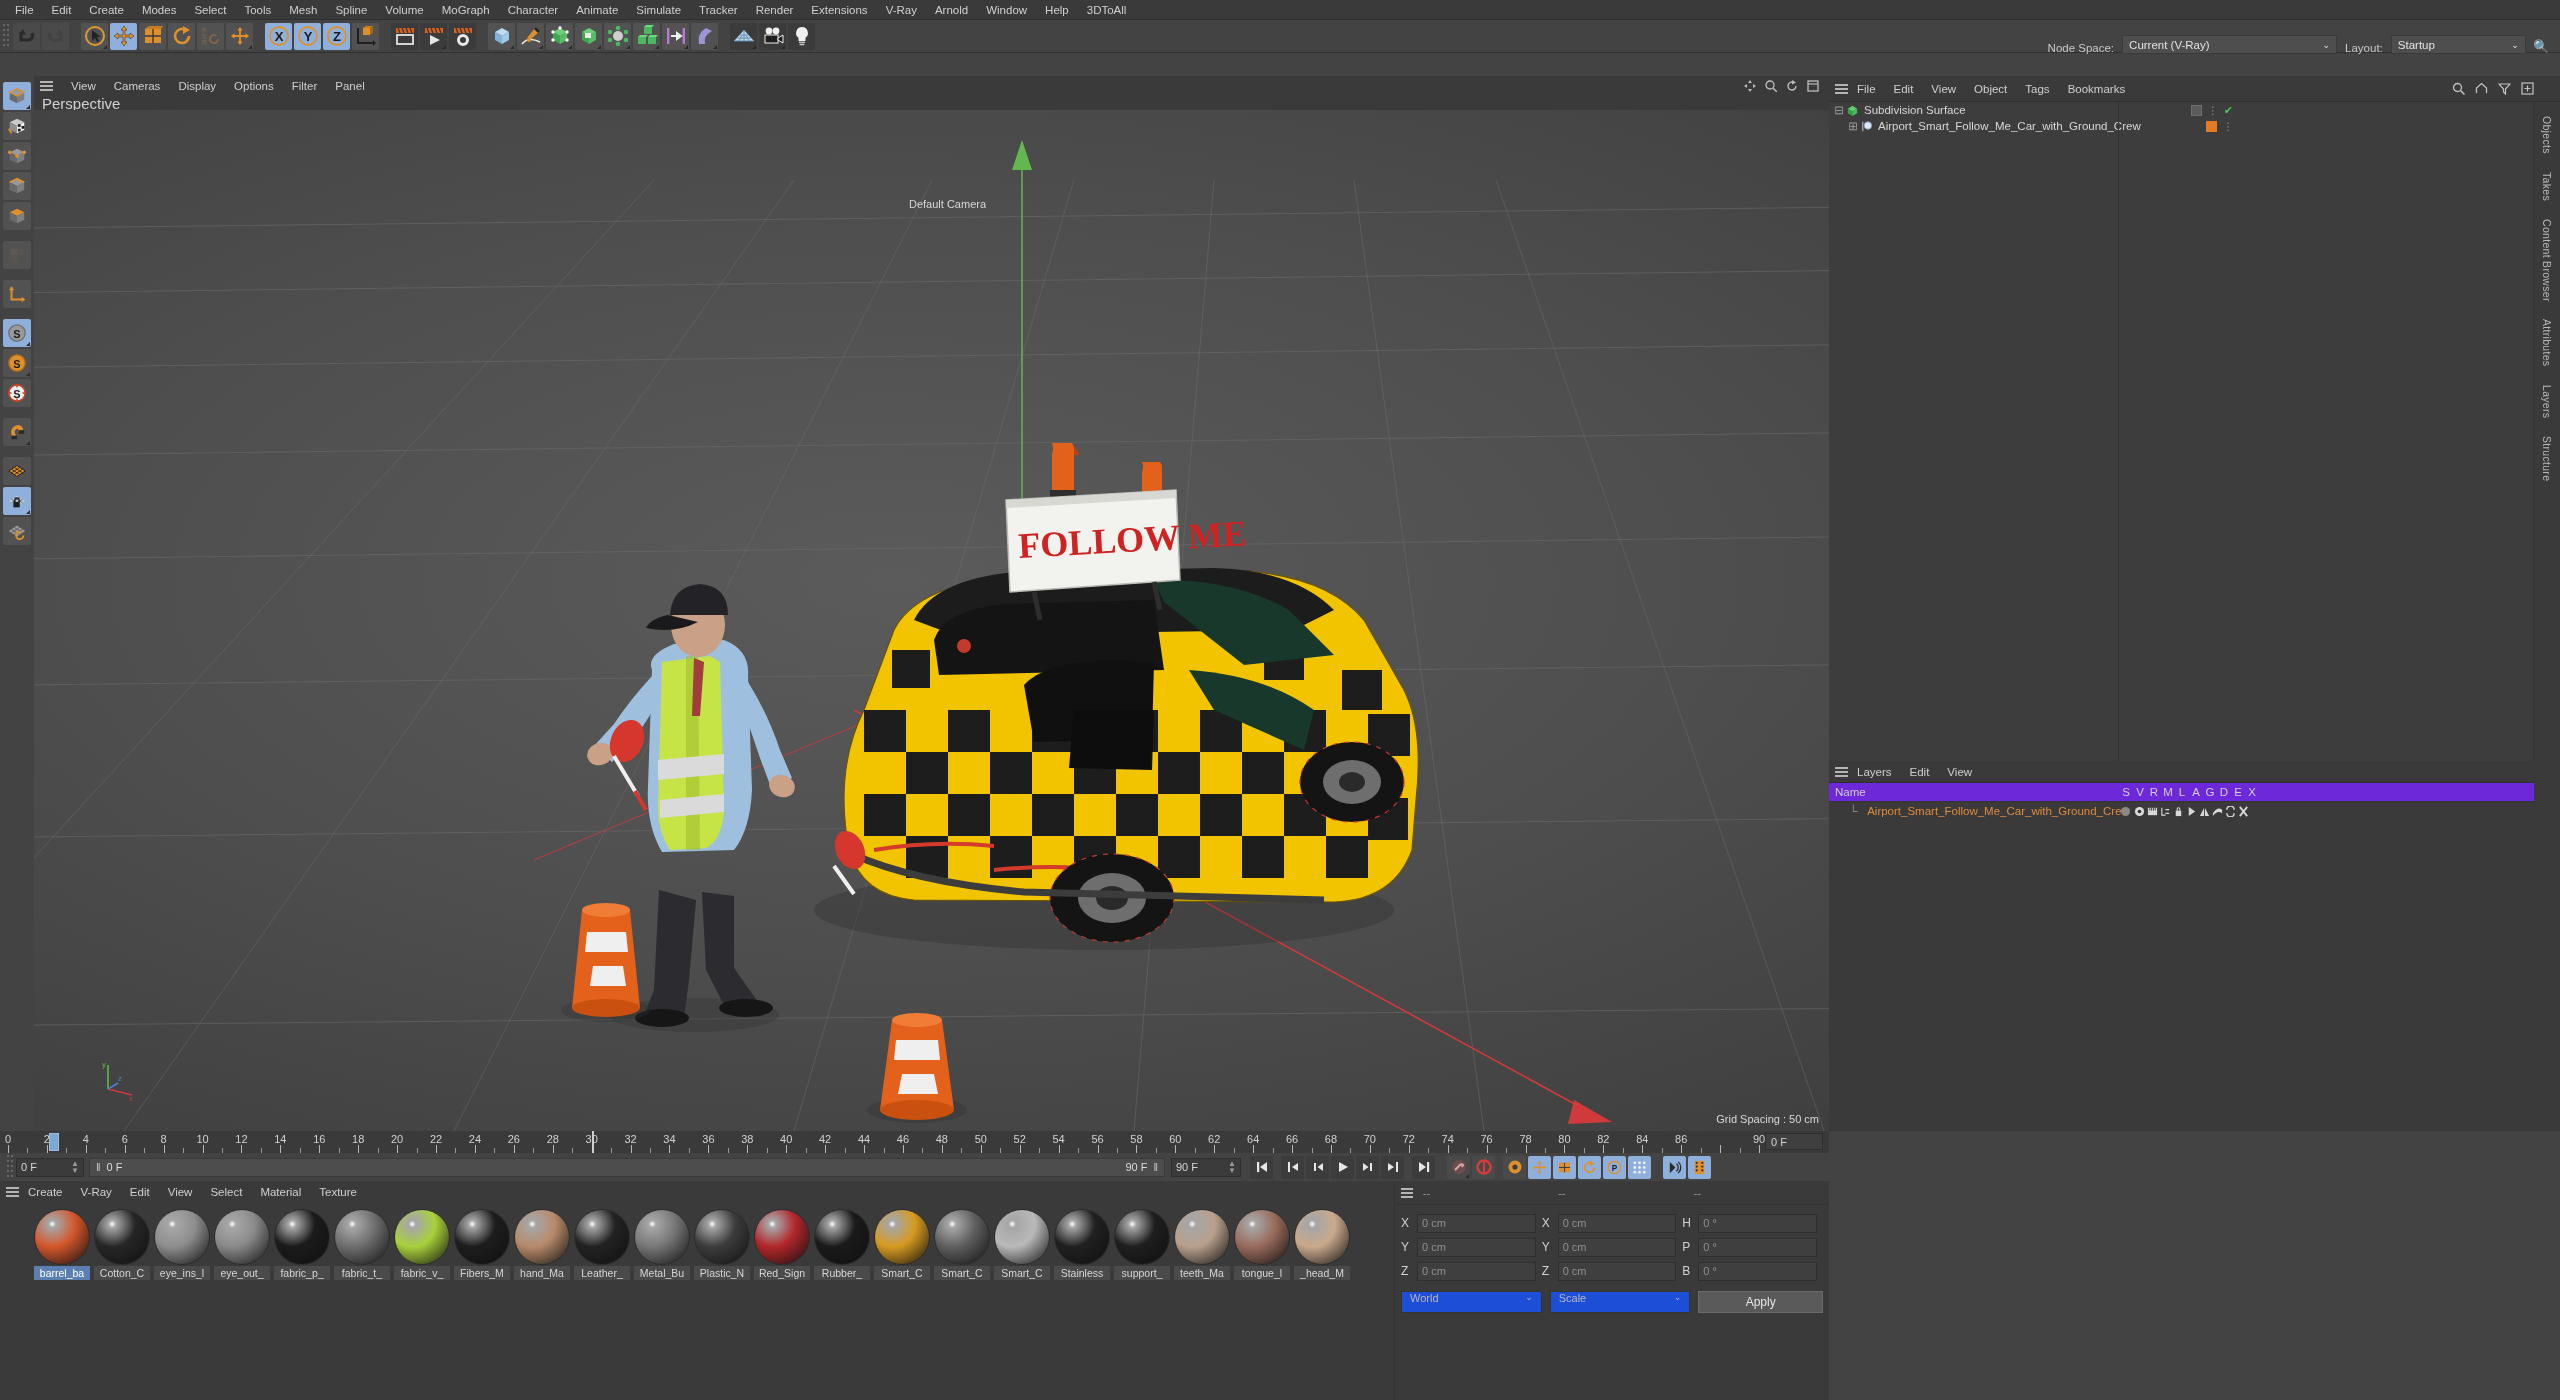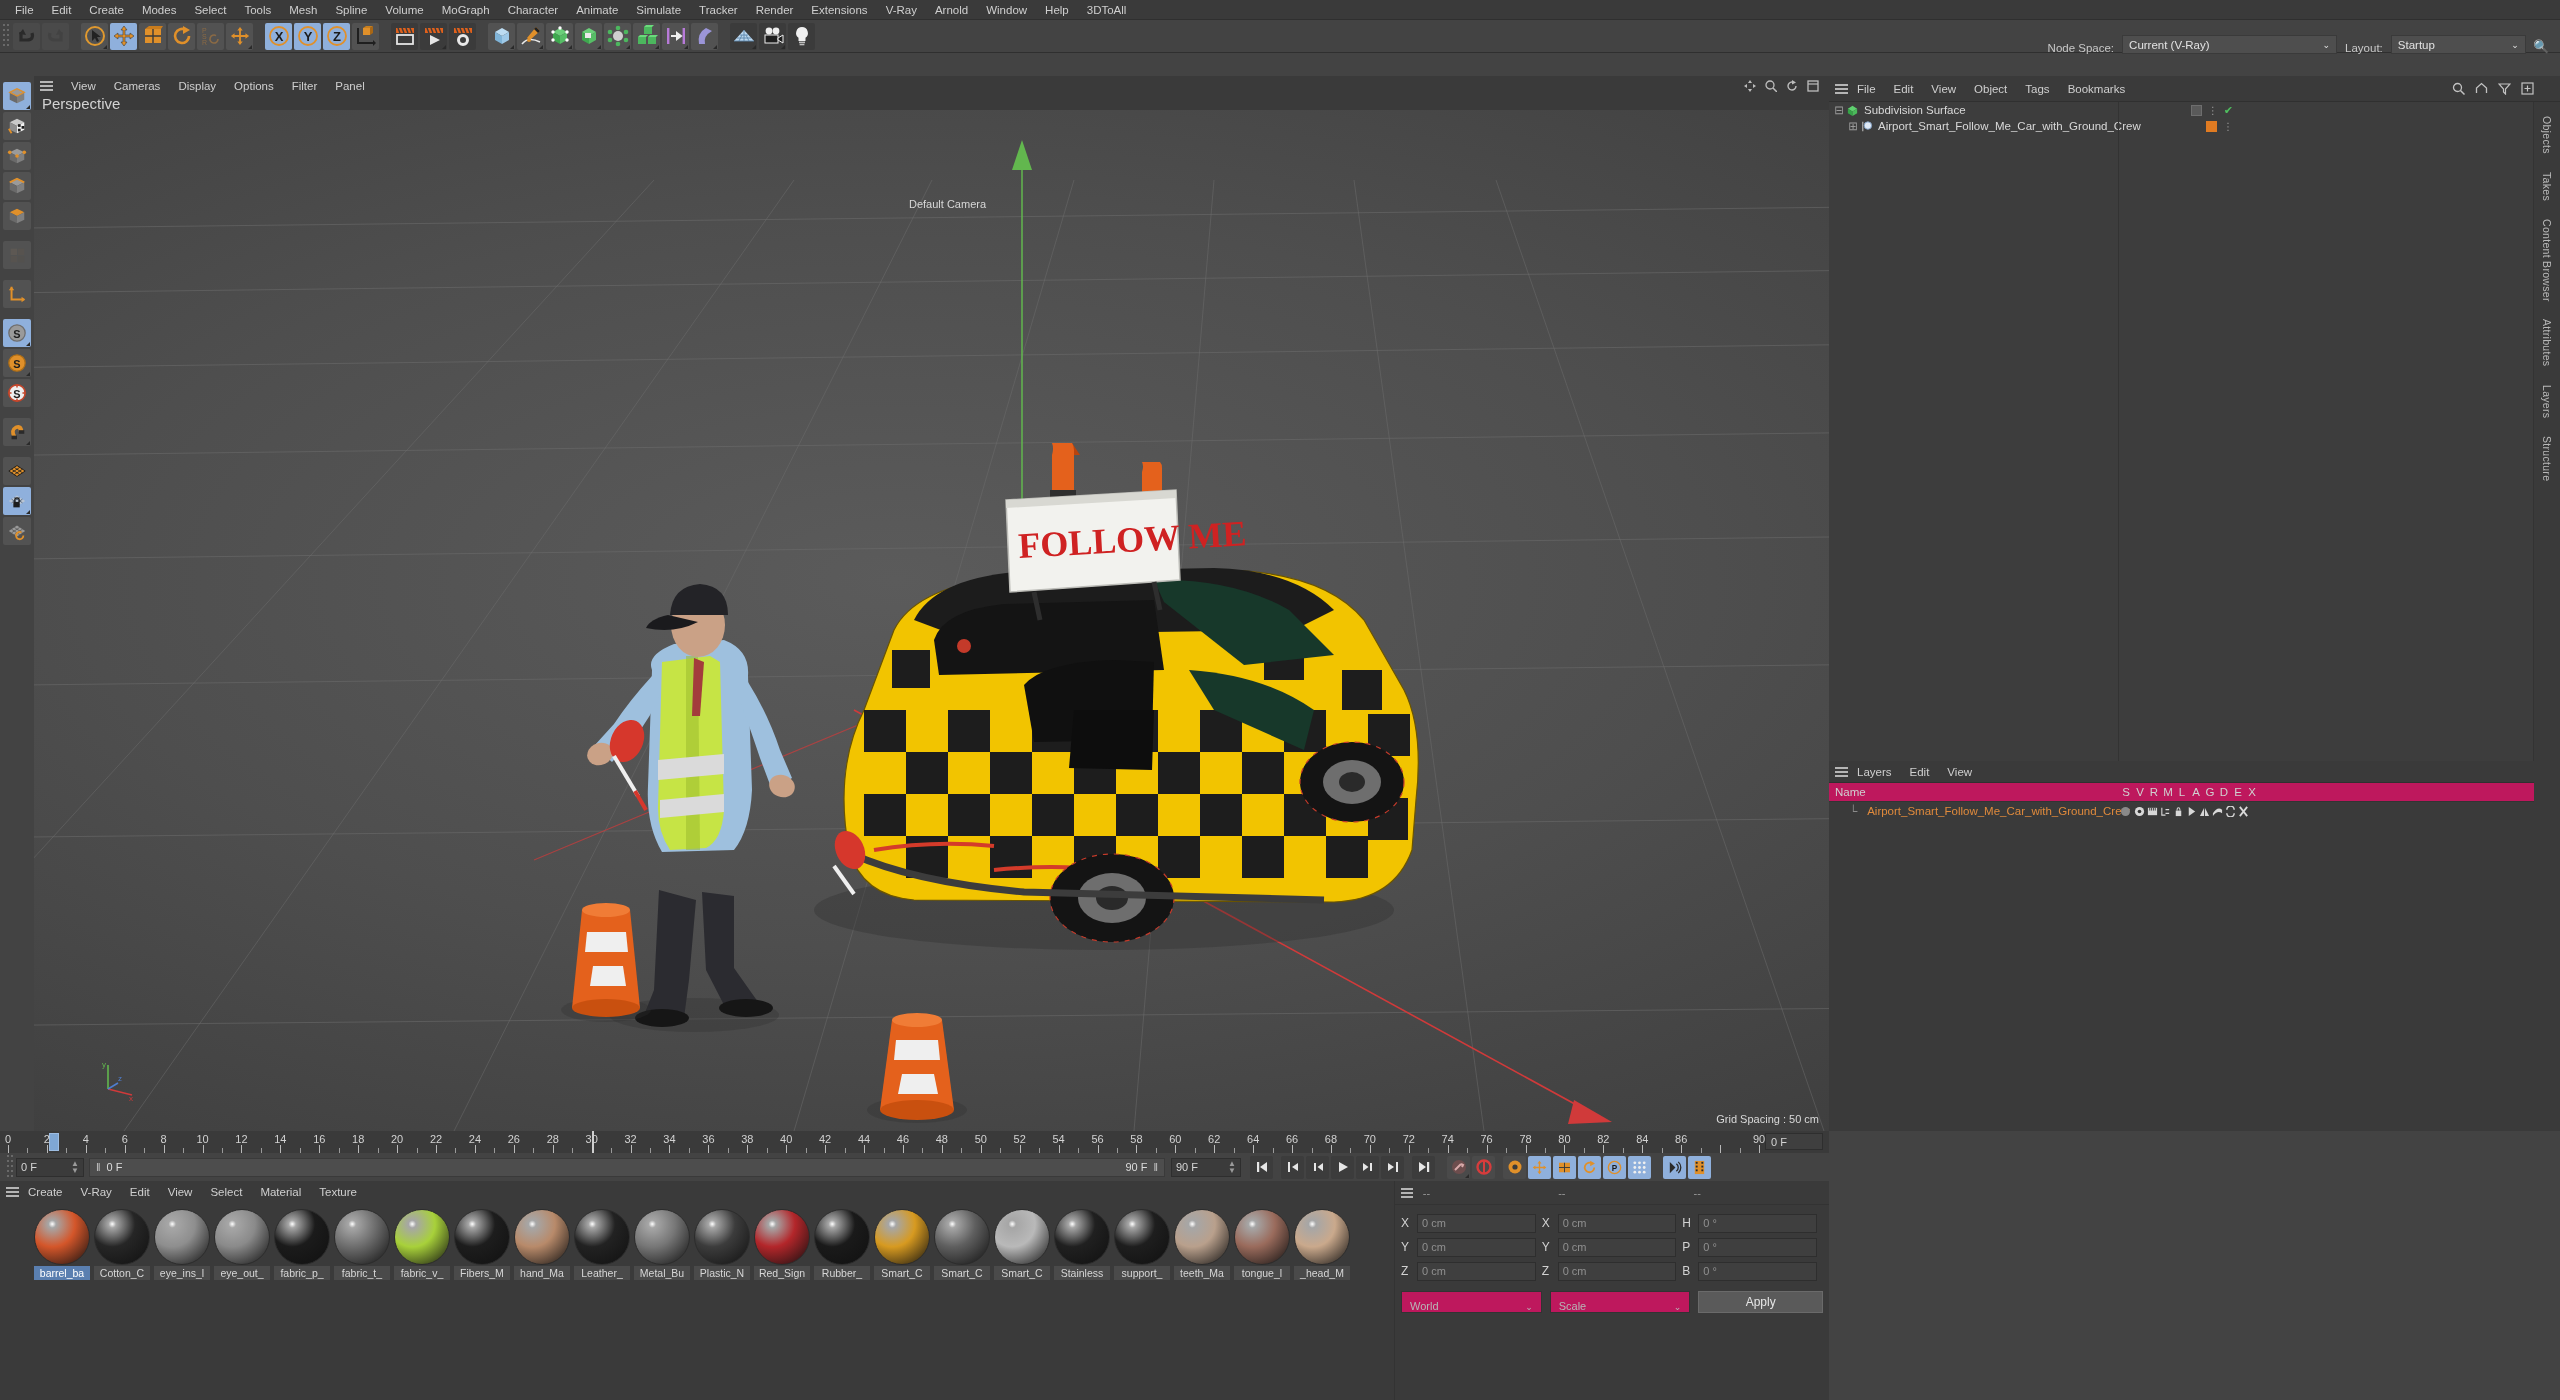--- a/index.html
+++ b/index.html
@@ -74,21 +74,21 @@
   .om-div{ position:absolute; left:0; top:26px; width:290px; height:659px; border-right:1px solid #333; pointer-events:none;}
   .sidebar-tabs{ position:absolute; right:0; top:26px; width:26px; height:659px; background:#3a3a3a;
      display:flex; flex-direction:column; align-items:center; padding-top:14px; }
   .vtab{ writing-mode:vertical-rl; font-size:10.5px; color:#b9b9b9; margin-bottom:18px; letter-spacing:.3px;}
 
   
   .lay-wrap{ position:absolute; left:0; top:685px; width:705px; height:370px; background:#3a3a3a; }
   .lay-top{ height:22px; display:flex; align-items:center; padding-left:6px; border-bottom:1px solid #303030;}
   .lay-top .mi{ font-size:11.5px; padding:0 9px; color:#cfcfcf;}
   .lay-hdr{ height:19px; display:flex; align-items:center; font-size:11.5px; color:#d0d0d0;
-      border-bottom:1px solid #333; background:#be185d;}
+      border-bottom:1px solid #333; background:#6d28d9;}
   .lay-hdr .nm{ padding-left:6px; width:290px; }
   .lay-hdr .col{ width:14px; text-align:center; }
   .lay-row{ height:18px; display:flex; align-items:center; font-size:11.5px; }
   .lay-row .nm{ padding-left:20px; width:290px; color:#e08a3c; display:flex; align-items:center; gap:5px;}
   .chip{ width:11px; height:11px; background:#e07b22; display:inline-block; }
 
   
   .timeline{ position:absolute; left:0; top:1055px; width:1829px; height:22px; background:#3a3a3a; }
   .tl-ruler{ position:absolute; left:8px; top:0; right:70px; height:22px; }
   .tl-tick{ position:absolute; bottom:0; width:1px; height:5px; background:#9a9a9a; }
@@ -130,22 +130,22 @@
      border-left:1px solid #333; }
   .co-top{ height:24px; display:flex; align-items:center; padding-left:6px; font-size:11px; color:#9a9a9a;
      border-bottom:1px solid #333;}
   .co-dash{ width:150px; }
   .co-rows{ padding:6px 6px 0 6px; }
   .co-row{ display:flex; align-items:center; height:24px; }
   .co-lbl{ width:16px; font-size:12px; color:#d2d2d2; }
   .co-in{ flex:1; height:19px; background:#3f3f3f; border:1px solid #2e2e2e; font-size:11px; color:#909090;
      display:flex; align-items:center; padding:0 4px; margin-right:6px; }
   .co-foot{ display:flex; gap:8px; padding:8px 6px 0 6px; align-items:center;}
-  .co-sel{ flex:1; height:22px; background:#be185d; border:1px solid #333; font-size:11px; color:#b7b7b7;
-     display:flex; align-items:flex-end; padding:0 8px; }
+  .co-sel{ flex:1; height:22px; background:#1d4ed8; border:1px solid #333; font-size:11px; color:#b7b7b7;
+     display:flex; align-items:flex-start; padding:0 8px; }
   .co-sel .cv{ margin-left:auto; font-size:9px; }
   .co-apply{ flex:1; height:22px; background:#5a5a5a; border:1px solid #6a6a6a; font-size:12px; color:#e6e6e6;
      display:flex; align-items:center; justify-content:center; }
 
   
   .statusbar{ position:absolute; left:0; bottom:0; width:2560px; height:22px; background:#3a3a3a;
      display:flex; align-items:center; padding-left:8px; border-top:1px solid #2f2f2f; }
   .statusbar .txt{ font-size:11.5px; color:#cfcfcf; margin-left:10px; }
 
   .ham{ display:inline-block; width:13px; }

